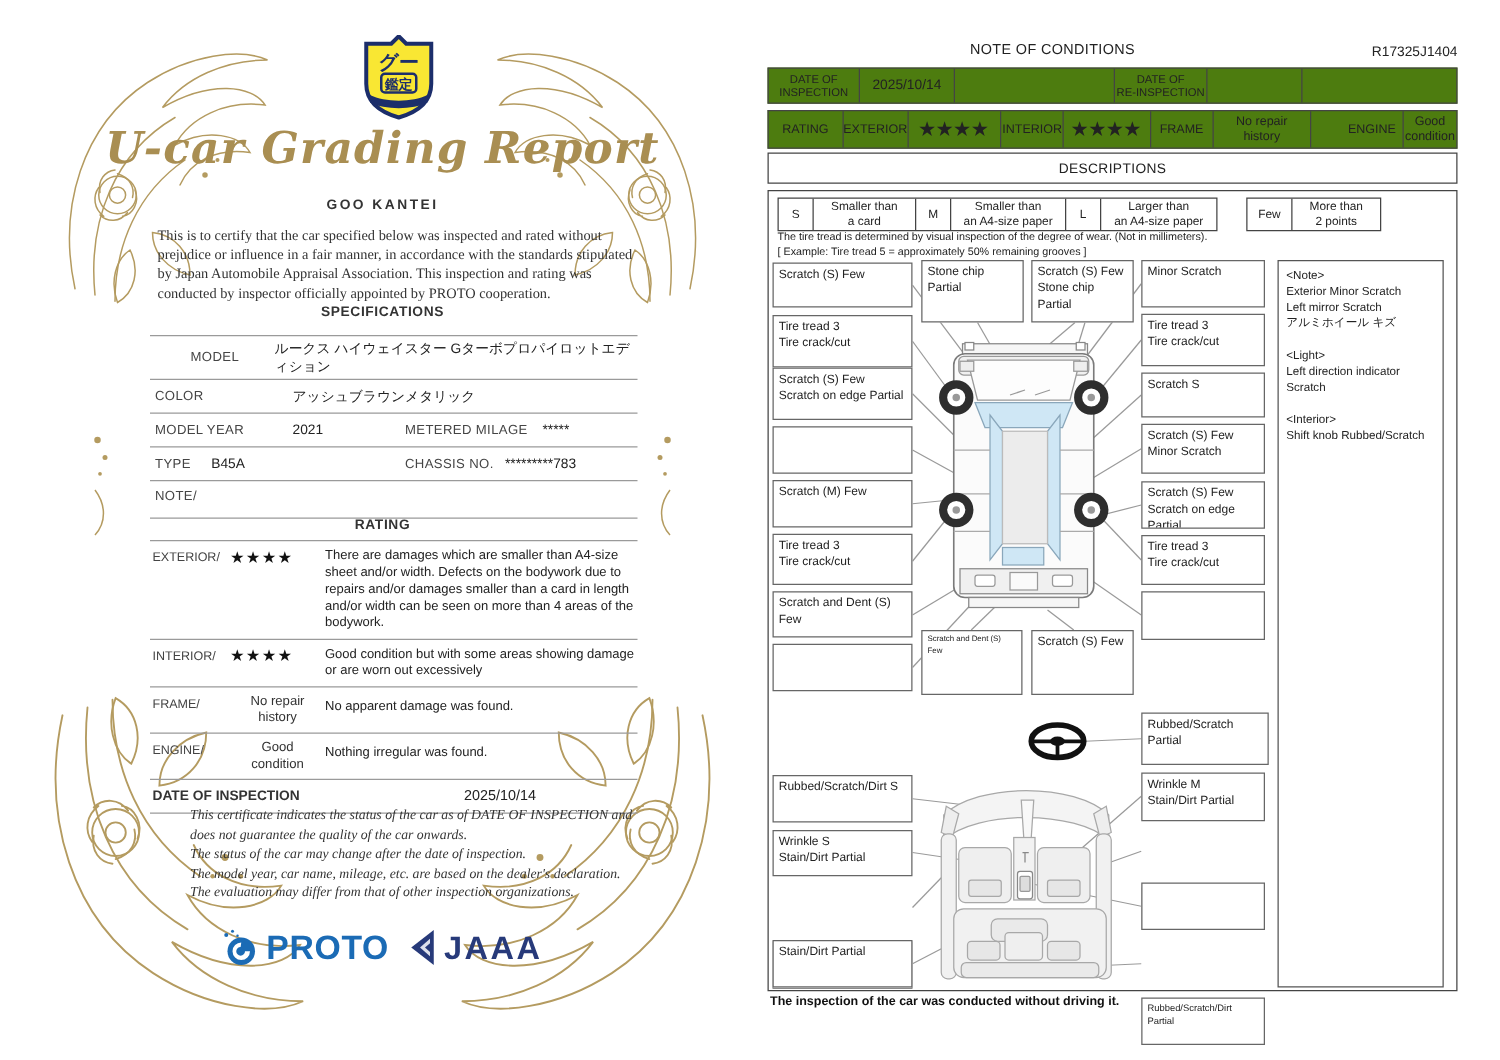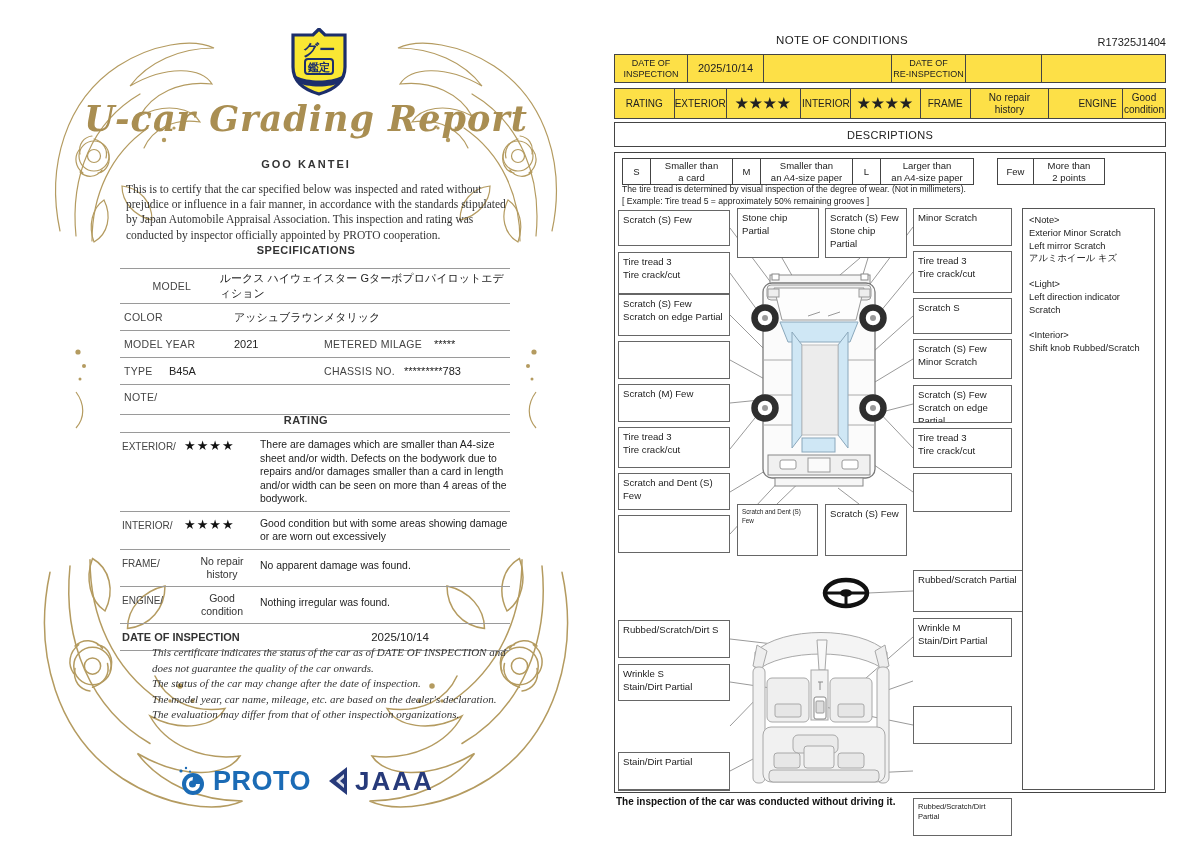--- a/index.html
+++ b/index.html
@@ -29,31 +29,31 @@
   .rate-row .lab { width:62px; font-size:10px; color:#444; padding-top:3px; }
   .rate-row .grade { width:76px; text-align:center; font-size:10.5px; color:#333; white-space:pre-line; line-height:1.25; }
   .rate-row .stars { width:76px; font-size:13px; letter-spacing:1px; color:#111; text-align:left; }
   .rate-row .txt { flex:1; font-size:10.4px; line-height:1.3; color:#222; }
   .date-row { display:flex; border-top:1px solid #9a9a9a; border-bottom:1px solid #9a9a9a; padding:7px 2px; }
   .date-row .lab2 { width:170px; font-size:11px; font-weight:bold; color:#333; }
   .date-row .val2 { flex:1; text-align:center; font-size:11.5px; color:#222; }
   .disclaimer { position:absolute; left:152px; top:645px; width:362px;
     font-family:"Liberation Serif",serif; font-size:11px; line-height:1.42; color:#333; }
   .disclaimer span { display:block;font-style:italic; }
-  .logo-row { position:absolute; left:0; top:765px; width:612px; display:flex; justify-content:center; align-items:center; gap:16px; }
+  .logo-row { position:absolute; left:0; top:742px; width:612px; display:flex; justify-content:center; align-items:center; gap:16px; }
   .proto-logo { display:flex; align-items:center; gap:5px; }
   .proto-text { font-size:27px; font-weight:bold; color:#1b6bb5; letter-spacing:0.5px; }
   .jaaa-logo { display:flex; align-items:center; gap:6px; }
   .jaaa-text { font-size:26px; font-weight:bold; color:#273a7a; letter-spacing:2px; }
 
   
   .report-page { position:absolute; left:612px; top:30px; width:556px; height:800px; font-size:10px; }
   .rp-title { position:absolute; left:0; top:4px; width:460px; text-align:center; font-size:11.5px; color:#222; letter-spacing:0.3px; }
   .rp-no { position:absolute; right:2px; top:6px; font-size:11px; color:#222; }
-  .hdr-table { position:absolute; left:2px; display:flex; border:1.5px solid #444; background:#fde047; }
+  .hdr-table { position:absolute; left:2px; display:flex; border:1.5px solid #444; background:#4d7c0f; }
   .hdr-table .cell { border-right:1px solid #444; display:flex; align-items:center; justify-content:center;
     text-align:center; white-space:pre-line; line-height:1.15; padding:2px 1px; }
   .hdr-table .cell:last-child { border-right:none; }
   .stars-cell { font-size:14px; letter-spacing:1.5px; font-weight:bold; }
   .desc-bar { position:absolute; left:2px; top:92px; width:552px; height:25px; border:1.5px solid #444;
     display:flex; align-items:center; justify-content:center; font-size:11px; letter-spacing:0.3px; }
   .desc-box { position:absolute; left:2px; top:122px; width:552px; height:641px; border:1.5px solid #444; }
   .legend { position:absolute; display:flex; border:1.2px solid #444; }
   .legend .cell { border-right:1px solid #444; display:flex; align-items:center; justify-content:center;
     text-align:center; white-space:pre-line; line-height:1.2; font-size:9.5px; }
@@ -433,21 +433,21 @@
         <span>Wrinkle S</span>
         <span>Stain/Dirt Partial</span>
       </div>
     <div class="dbox md" style="left:6px; top:677px; width:112px; height:38px;">
         <span>Wrinkle/Rubbed/Scratch Partial</span>
       </div>
     <div class="dbox" style="left:6px; top:722px; width:112px; height:38px;">
         <span>Stain/Dirt Partial</span>
       </div>
 
-    <div class="dbox" style="left:301px; top:540px; width:110px; height:42px;">
+    <div class="dbox" style="left:301px; top:540px; width:102px; height:42px;">
         <span>Rubbed/Scratch Partial</span>
       </div>
     <div class="dbox" style="left:301px; top:588px; width:99px; height:39px;">
         <span>Wrinkle M</span>
         <span>Stain/Dirt Partial</span>
       </div>
     <div class="dbox md" style="left:301px; top:634px; width:99px; height:34px;">
         <span>Wrinkle/Rubbed/Scratch Partial</span>
       </div>
     <div class="dbox" style="left:301px; top:676px; width:99px; height:38px;">

